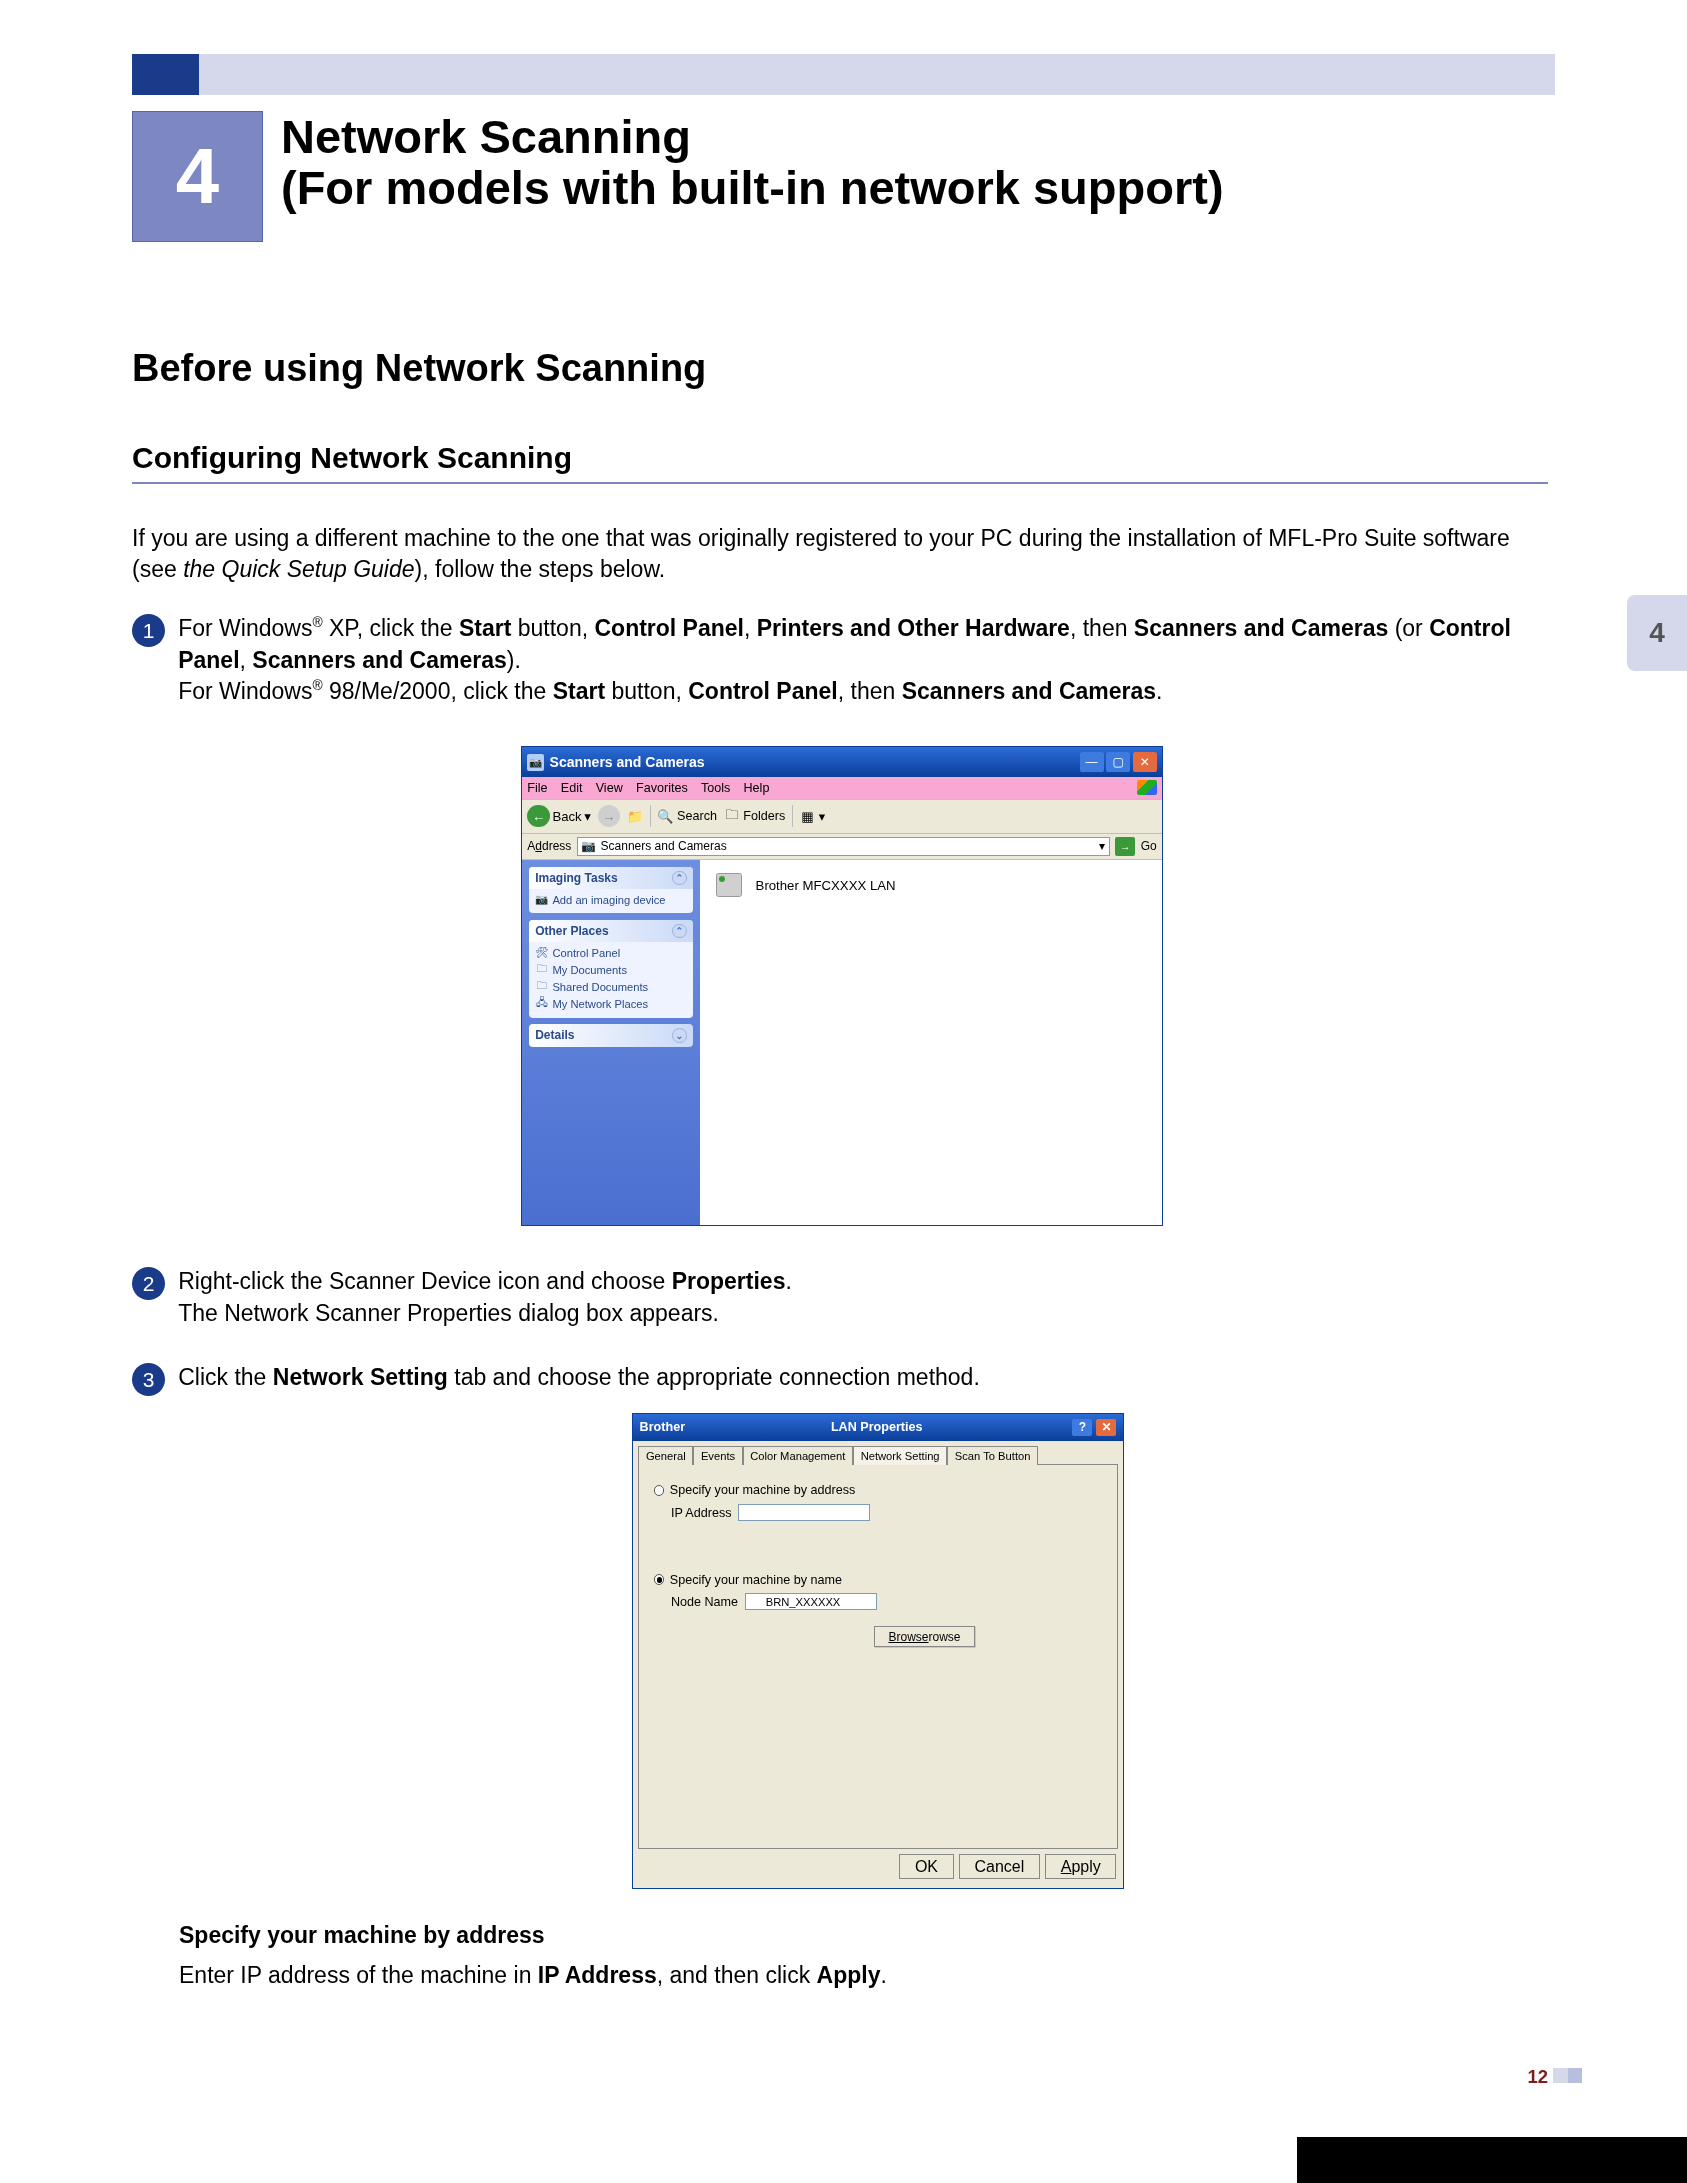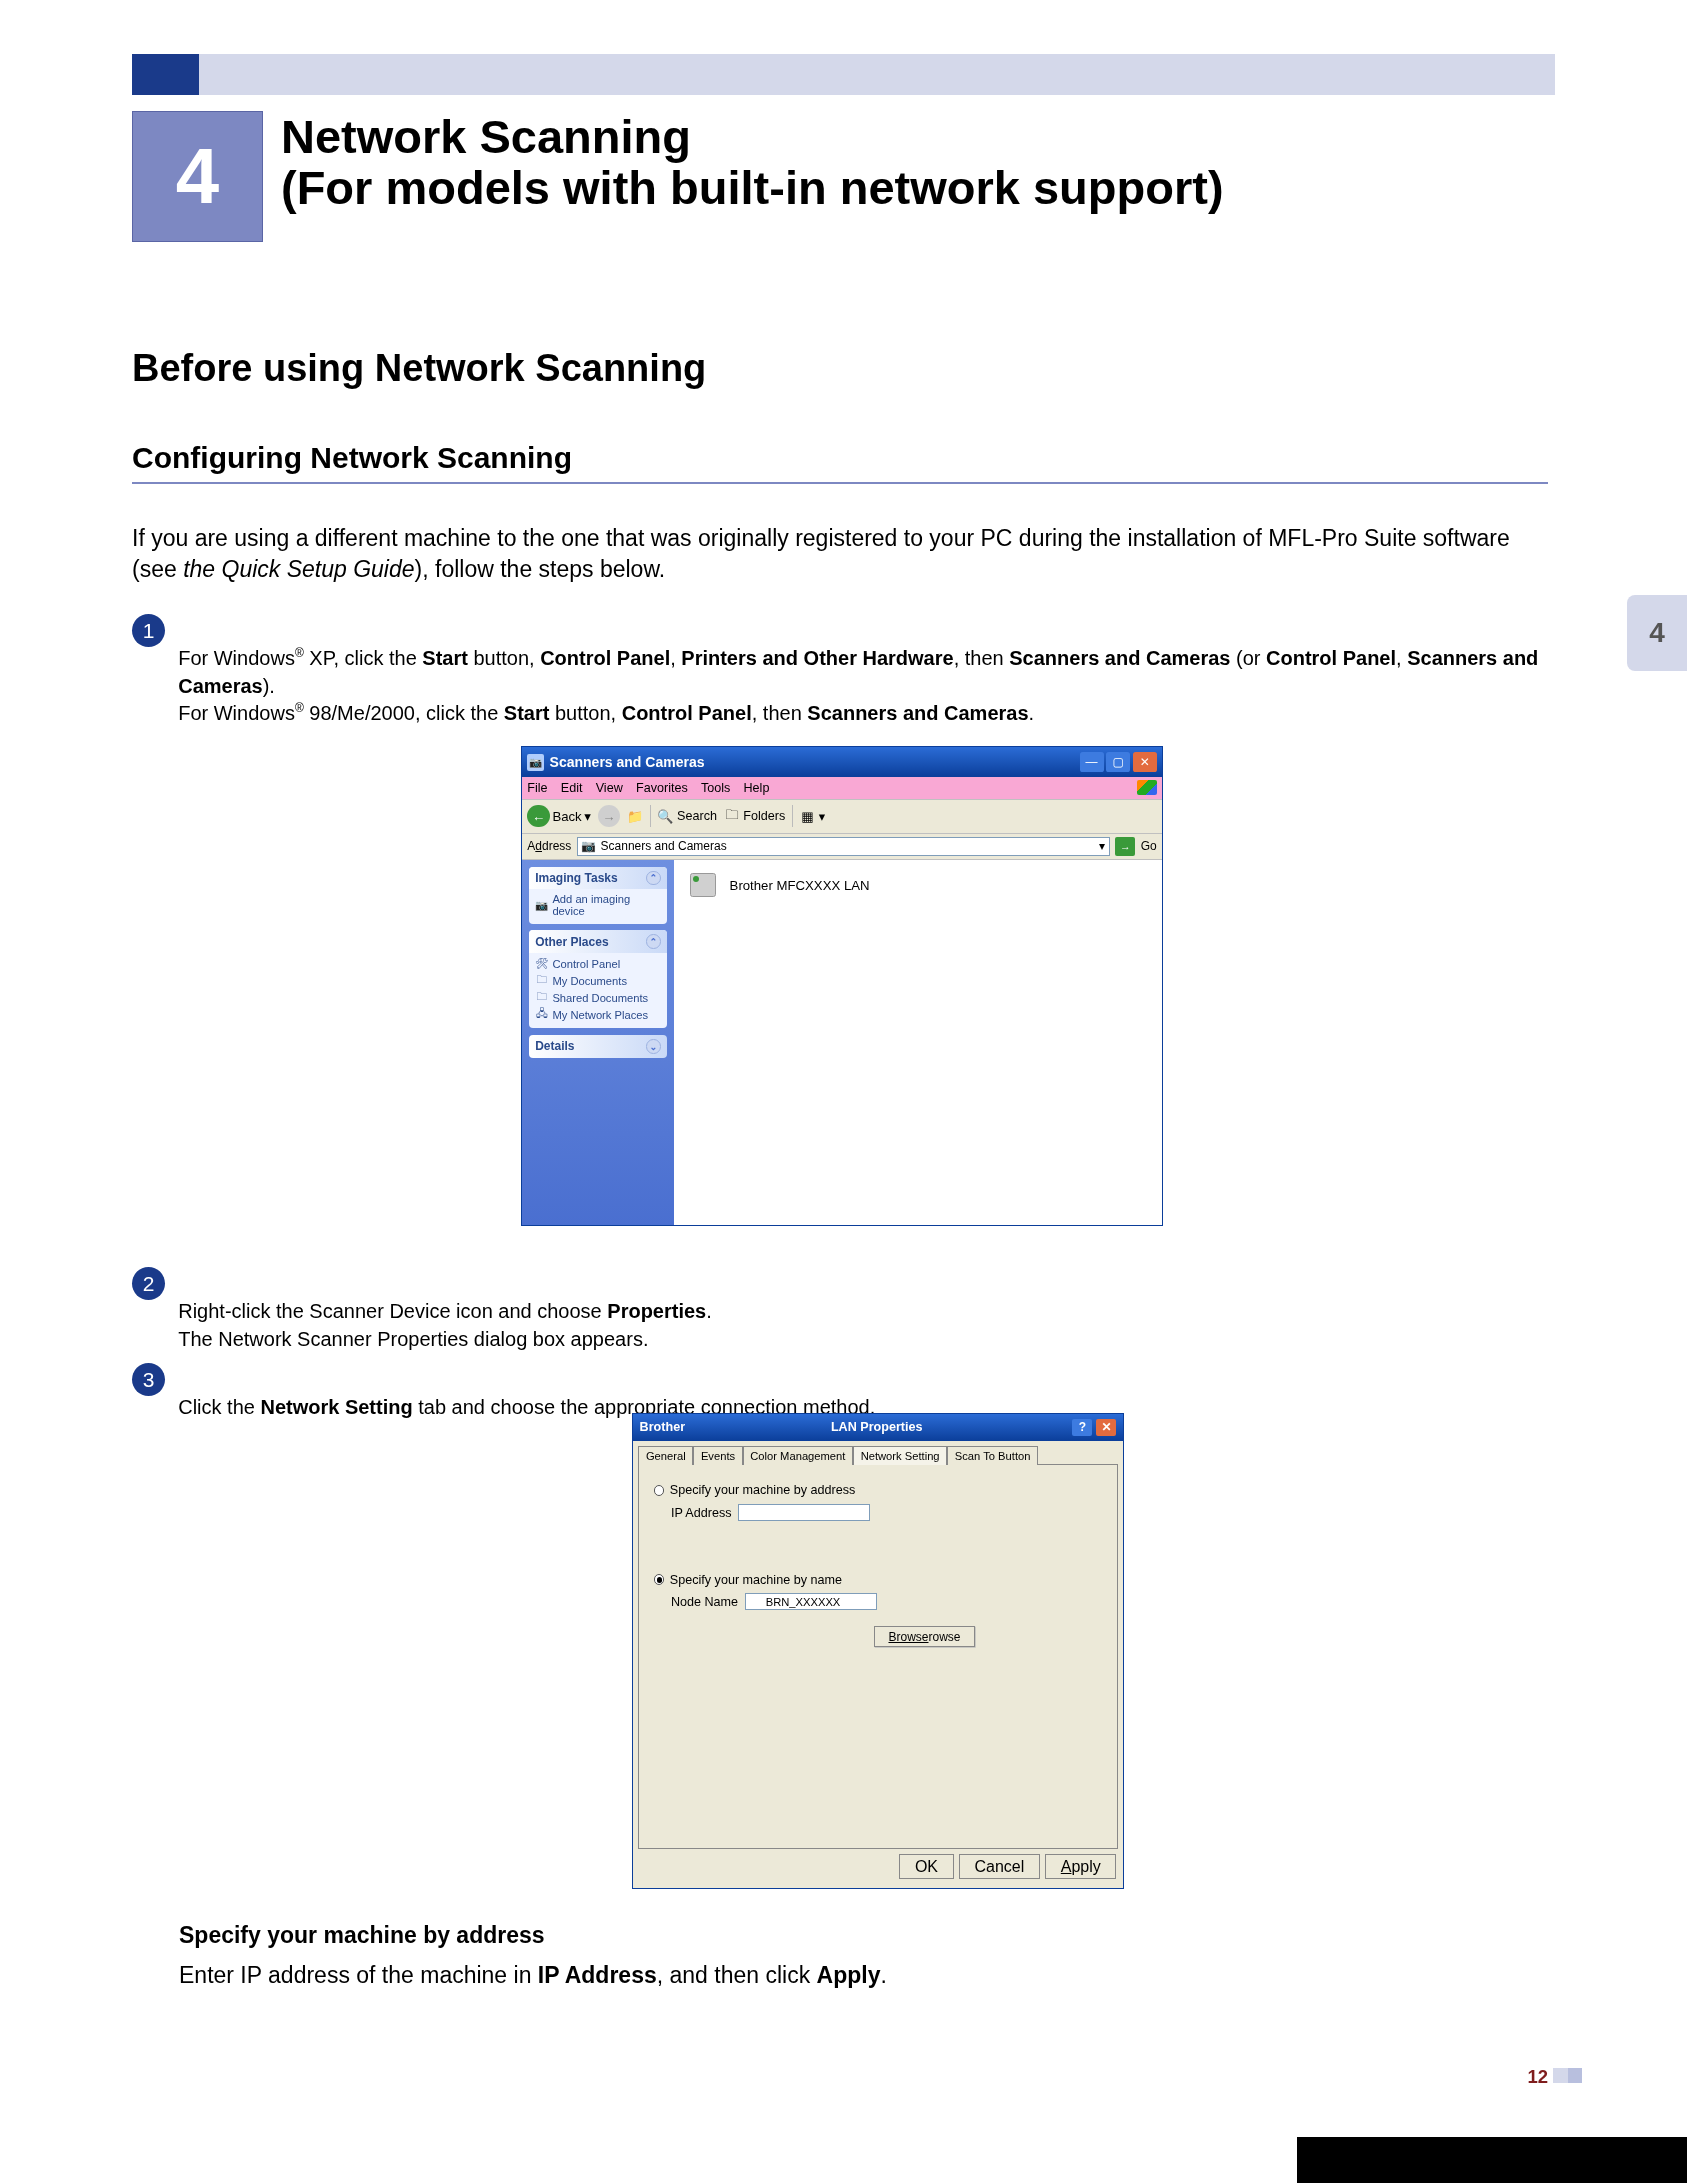--- a/index.html
+++ b/index.html
@@ -114,24 +114,23 @@
     color: #fff;
     font-size: 21px;
     display: flex;
     align-items: center;
     justify-content: center;
     flex-shrink: 0;
     margin-top: 1.3px;
   }
   .step-text {
     margin-left: 13.2px;
-    font-size: 20px;
+    font-size: 23px;
     line-height: 1.38;
     flex: 1;
-    margin-top: 32px;
   }
   .bold { font-weight: bold; }
   .italic { font-style: italic; }
   sup { font-size: 0.6em; vertical-align: super; }
 
   
   .shot1 {
     position: absolute;
     top: 746px;
     left: 521px;
@@ -184,21 +183,21 @@
   .s1-tb-item { display:flex;align-items:center;gap:2.6px; font-size:12.6px;}
   .s1-tb-ico { width:17px;height:17px;display:flex;align-items:center;justify-content:center;font-size:13.2px;}
   .s1-addr {
     height: 26.5px; background:#ece9d8; border-bottom:0.7px solid #c0c0c0;
     display:flex; align-items:center; padding: 0 5.3px; gap:5.3px; font-size:12px;
   }
   .s1-addr-field { flex:1; height:18.5px; background:#fff; border:0.7px solid #7f9db9; display:flex;align-items:center;padding:0 4px; gap:4px;}
   .s1-go { width:20px;height:18.5px;background:#3a9a3a;border-radius:2px;display:flex;align-items:center;justify-content:center;color:#fff;font-size:10.6px;}
   .s1-body { display:flex; height: calc(100% - 30px - 22.5px - 34px - 26.5px); }
   .s1-side {
-    width: 152px;
+    width: 178px;
     background: linear-gradient(to bottom, #6e8fe0, #4a6fd0);
     padding: 6.6px;
     display:flex; flex-direction:column; gap:6.6px;
   }
   .s1-panel { background:#eef3ff; border-radius:4px; overflow:hidden; }
   .s1-panel-hd {
     background: linear-gradient(to right,#fff,#c9d9f7);
     padding: 4px 6.6px; font-weight:bold; color:#2a4a8a;
     display:flex; align-items:center; justify-content:space-between;
     font-size:12px;

